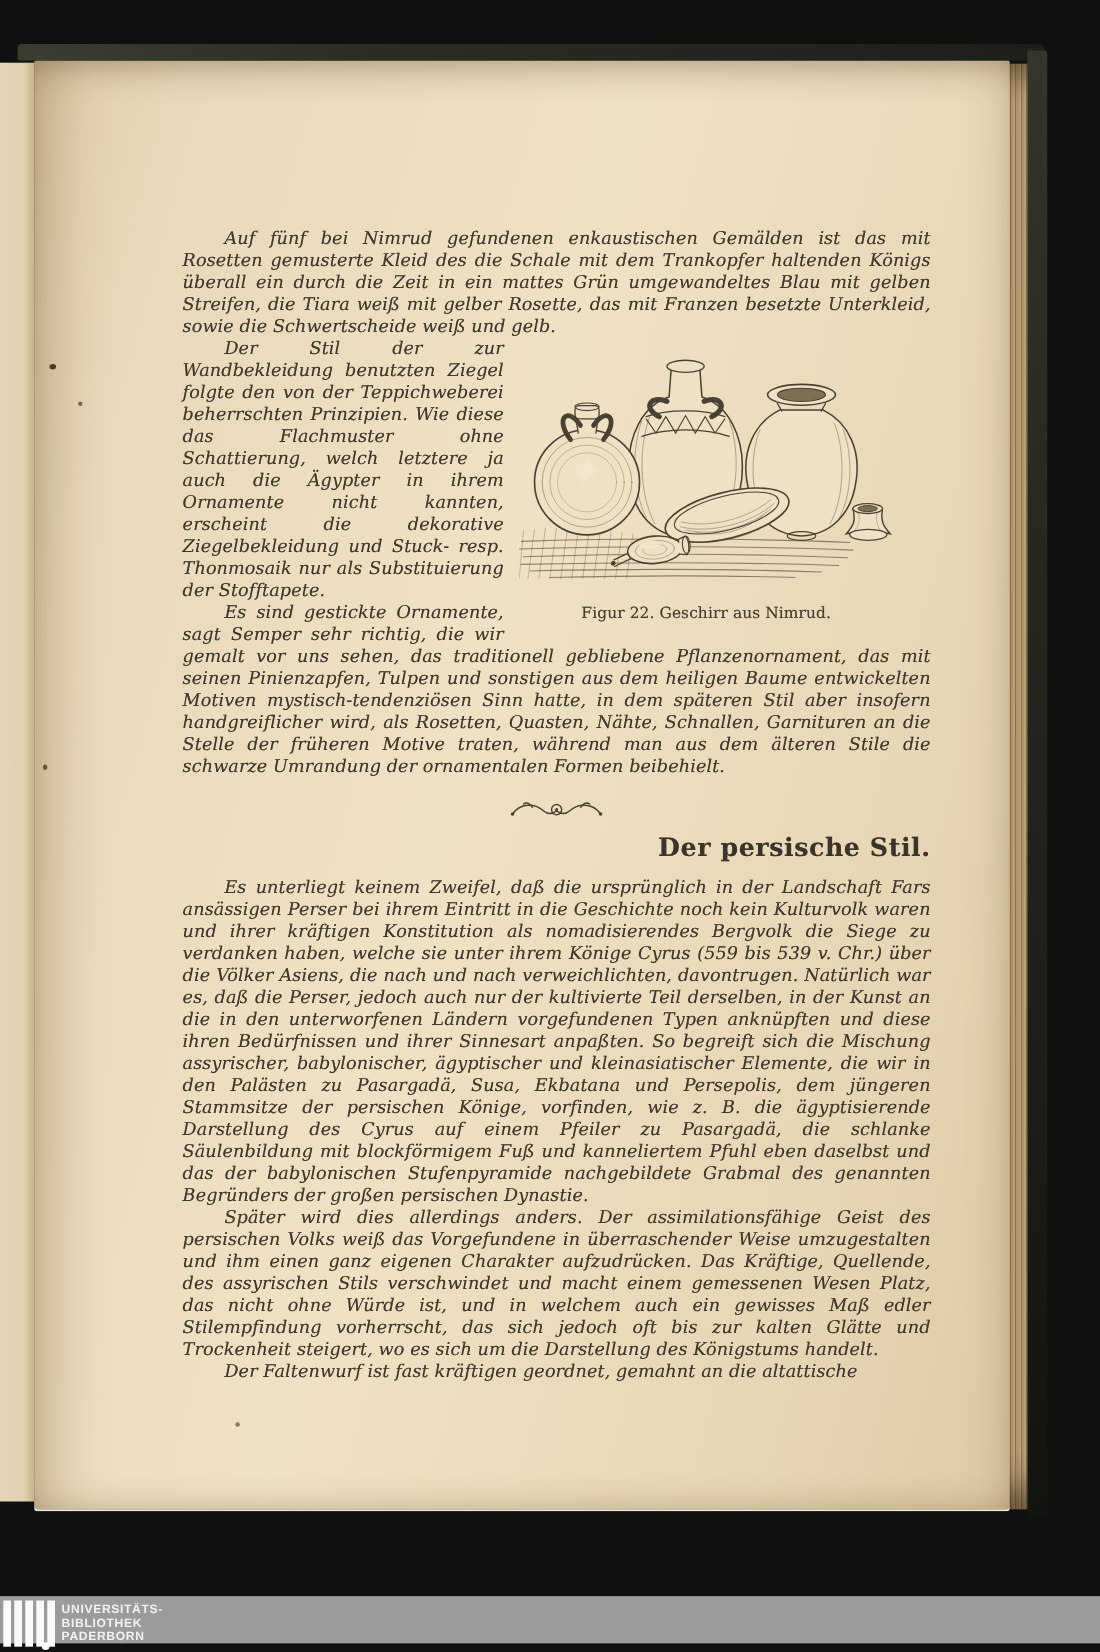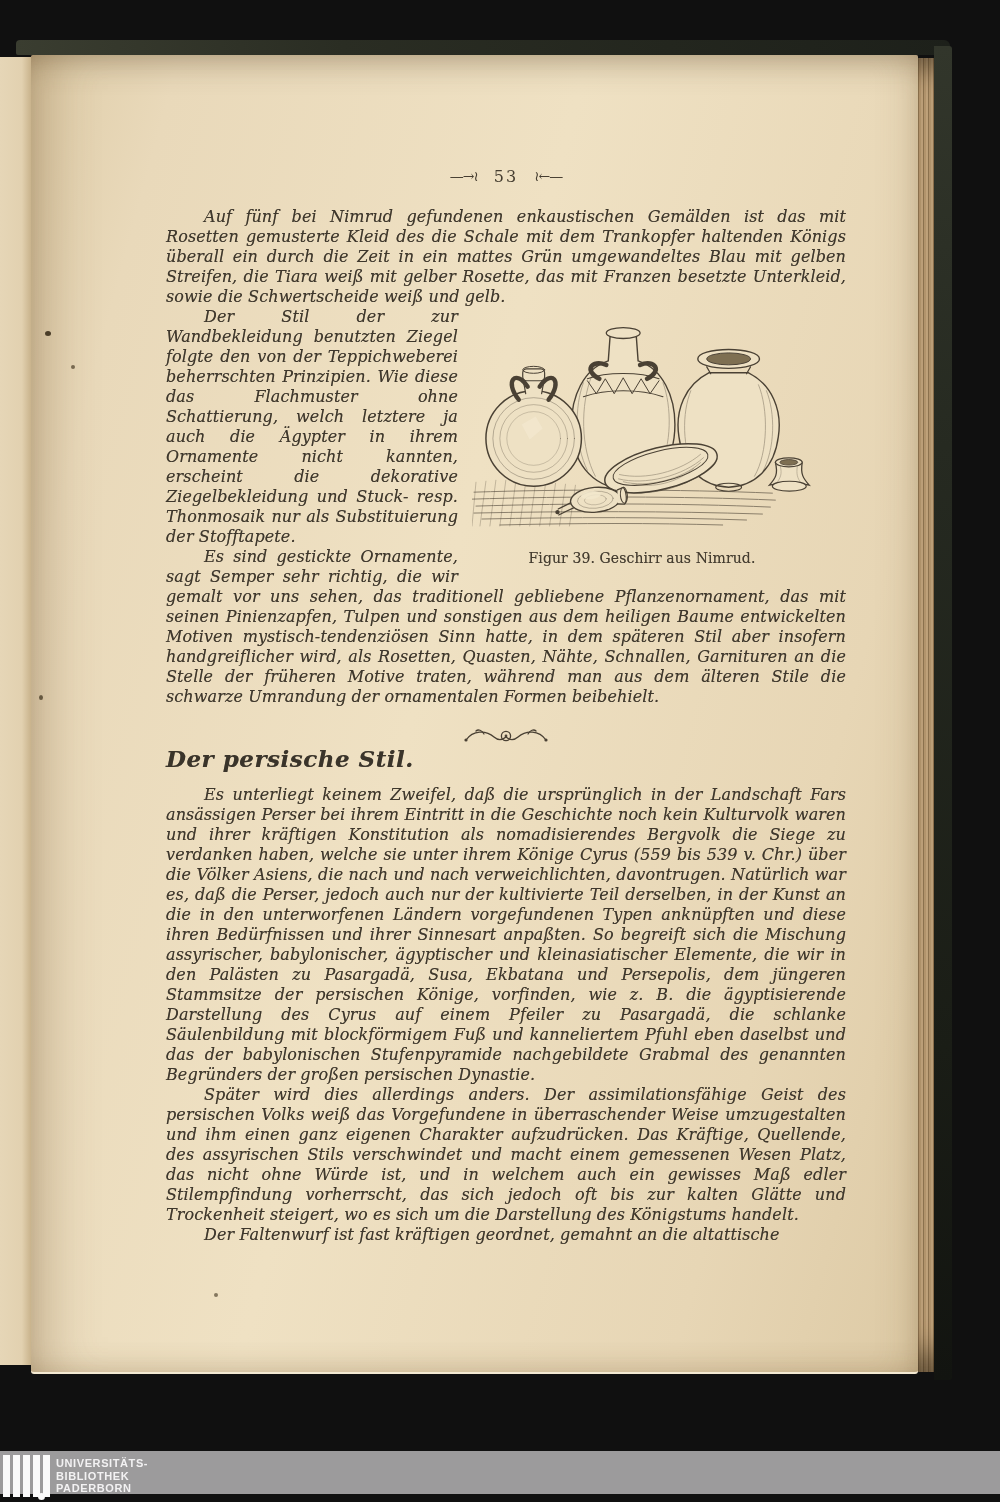--- a/index.html
+++ b/index.html
@@ -57,22 +57,22 @@
   figure.fig{
     float:right;width:374px;margin:10px 0 6px 14px;padding:0;
   }
   figure.fig svg{display:block;}
   figcaption{
     width:340px;text-align:center;font-size:14px;margin-top:4px;
     color:#453d30;text-indent:0;
   }
   .divider{clear:both;text-align:center;margin-top:18px;height:24px;}
   h2.sect{
-    clear:both;text-align:left;font-size:23px;font-weight:bold;
-    letter-spacing:.5px;margin:0 0 16px 0;color:#3a342a;font-style:italic;
+    clear:both;text-align:right;font-size:23px;font-weight:bold;
+    letter-spacing:.5px;margin:12px 0 16px 0;color:#3a342a;
   }
   
   .footer-bar{
     position:absolute;left:0;top:1451px;width:1000px;height:43px;
     background:#9c9b9c;
   }
   .logo-bar{position:absolute;top:4px;width:6.5px;height:42px;background:#fafafa;}
   .logo-dot{position:absolute;left:38px;top:42px;width:7px;height:7px;border-radius:50%;background:#fafafa;}
   .library-name{
     position:absolute;left:56px;top:6px;
@@ -91,23 +91,20 @@
   <div class="left-sliver"></div>
   <div class="fore-edge"></div>
   <div class="cover-right"></div>
 
   <div class="page">
     <div class="speck" style="left:14px;top:276px;width:6px;height:5px;"></div>
     <div class="speck" style="left:40px;top:310px;width:4px;height:4px;opacity:.7;"></div>
     <div class="speck" style="left:8px;top:640px;width:4px;height:5px;opacity:.8;"></div>
     <div class="speck" style="left:183px;top:1238px;width:4px;height:4px;opacity:.65;"></div>
 
-    <div class="pagehead">
-      <span class="orn">—→≀</span><span class="num">53</span><span class="orn">≀←—</span>
-    </div>
 
     <div class="flow">
       <p>Auf fünf bei Nimrud gefundenen enkaustischen Gemälden ist das mit Rosetten gemusterte Kleid des die Schale mit dem Trankopfer haltenden Königs überall ein durch die Zeit in ein mattes Grün umgewandeltes Blau mit gelben Streifen, die Tiara weiß mit gelber Rosette, das mit Franzen besetzte Unterkleid, sowie die Schwertscheide weiß und gelb.</p>
 
       <figure class="fig">
         <svg width="374" height="227" viewBox="0 0 376 228" aria-hidden="true">
 
           <g class="eng" stroke-width=".8" opacity=".35">
             <path d="M4,166 L0,210"></path>
               <path d="M14,165 L8,210"></path>
@@ -195,21 +192,21 @@
 
           <path class="eng-fill" stroke-width="1.3" d="M305,146 C308,158 305,162 299,169 C312,166 326,166 339,169 C333,162 330,158 332,146"></path>
           <ellipse class="eng-fill" stroke-width="1.2" cx="318.5" cy="146" rx="13.5" ry="4.5"></ellipse>
           <ellipse cx="318.5" cy="146" rx="9" ry="2.8" fill="#7e6f52" stroke="#4a4134" stroke-width=".8"></ellipse>
           <ellipse class="eng-fill" stroke-width="1.2" cx="319" cy="170" rx="17" ry="5"></ellipse>
           <g class="eng" stroke-width=".7" opacity=".4">
             <path d="M310,150 C312,158 310,162 306,167"></path>
             <path d="M327,150 C326,158 327,162 331,167"></path>
           </g>
         </svg>
-        <figcaption>Figur 39.  Geschirr aus Nimrud.</figcaption>
+        <figcaption>Figur 22.  Geschirr aus Nimrud.</figcaption>
       </figure>
 
       <p>Der Stil der zur Wandbekleidung benutzten Ziegel folgte den von der Teppichweberei beherrschten Prinzipien. Wie diese das Flachmuster ohne Schattierung, welch letztere ja auch die Ägypter in ihrem Ornamente nicht kannten, erscheint die dekorative Ziegelbekleidung und Stuck- resp. Thonmosaik nur als Substituierung der Stofftapete.</p>
       <p>Es sind gestickte Ornamente, sagt Semper sehr richtig, die wir gemalt vor uns sehen, das traditionell gebliebene Pflanzenornament, das mit seinen Pinienzapfen, Tulpen und sonstigen aus dem heiligen Baume entwickelten Motiven mystisch-tendenziösen Sinn hatte, in dem späteren Stil aber insofern handgreiflicher wird, als Rosetten, Quasten, Nähte, Schnallen, Garnituren an die Stelle der früheren Motive traten, während man aus dem älteren Stile die schwarze Umrandung der ornamentalen Formen beibehielt.</p>
 
       <div class="divider">
         <svg width="92" height="24" viewBox="0 0 92 24" aria-hidden="true">
           <g class="eng" stroke-width="1.3">
             <path d="M6,15 C13,5 26,5 34,12 C38,15.5 42,15.5 46,12"></path>
             <path d="M86,15 C79,5 66,5 58,12 C54,15.5 50,15.5 46,12"></path>

